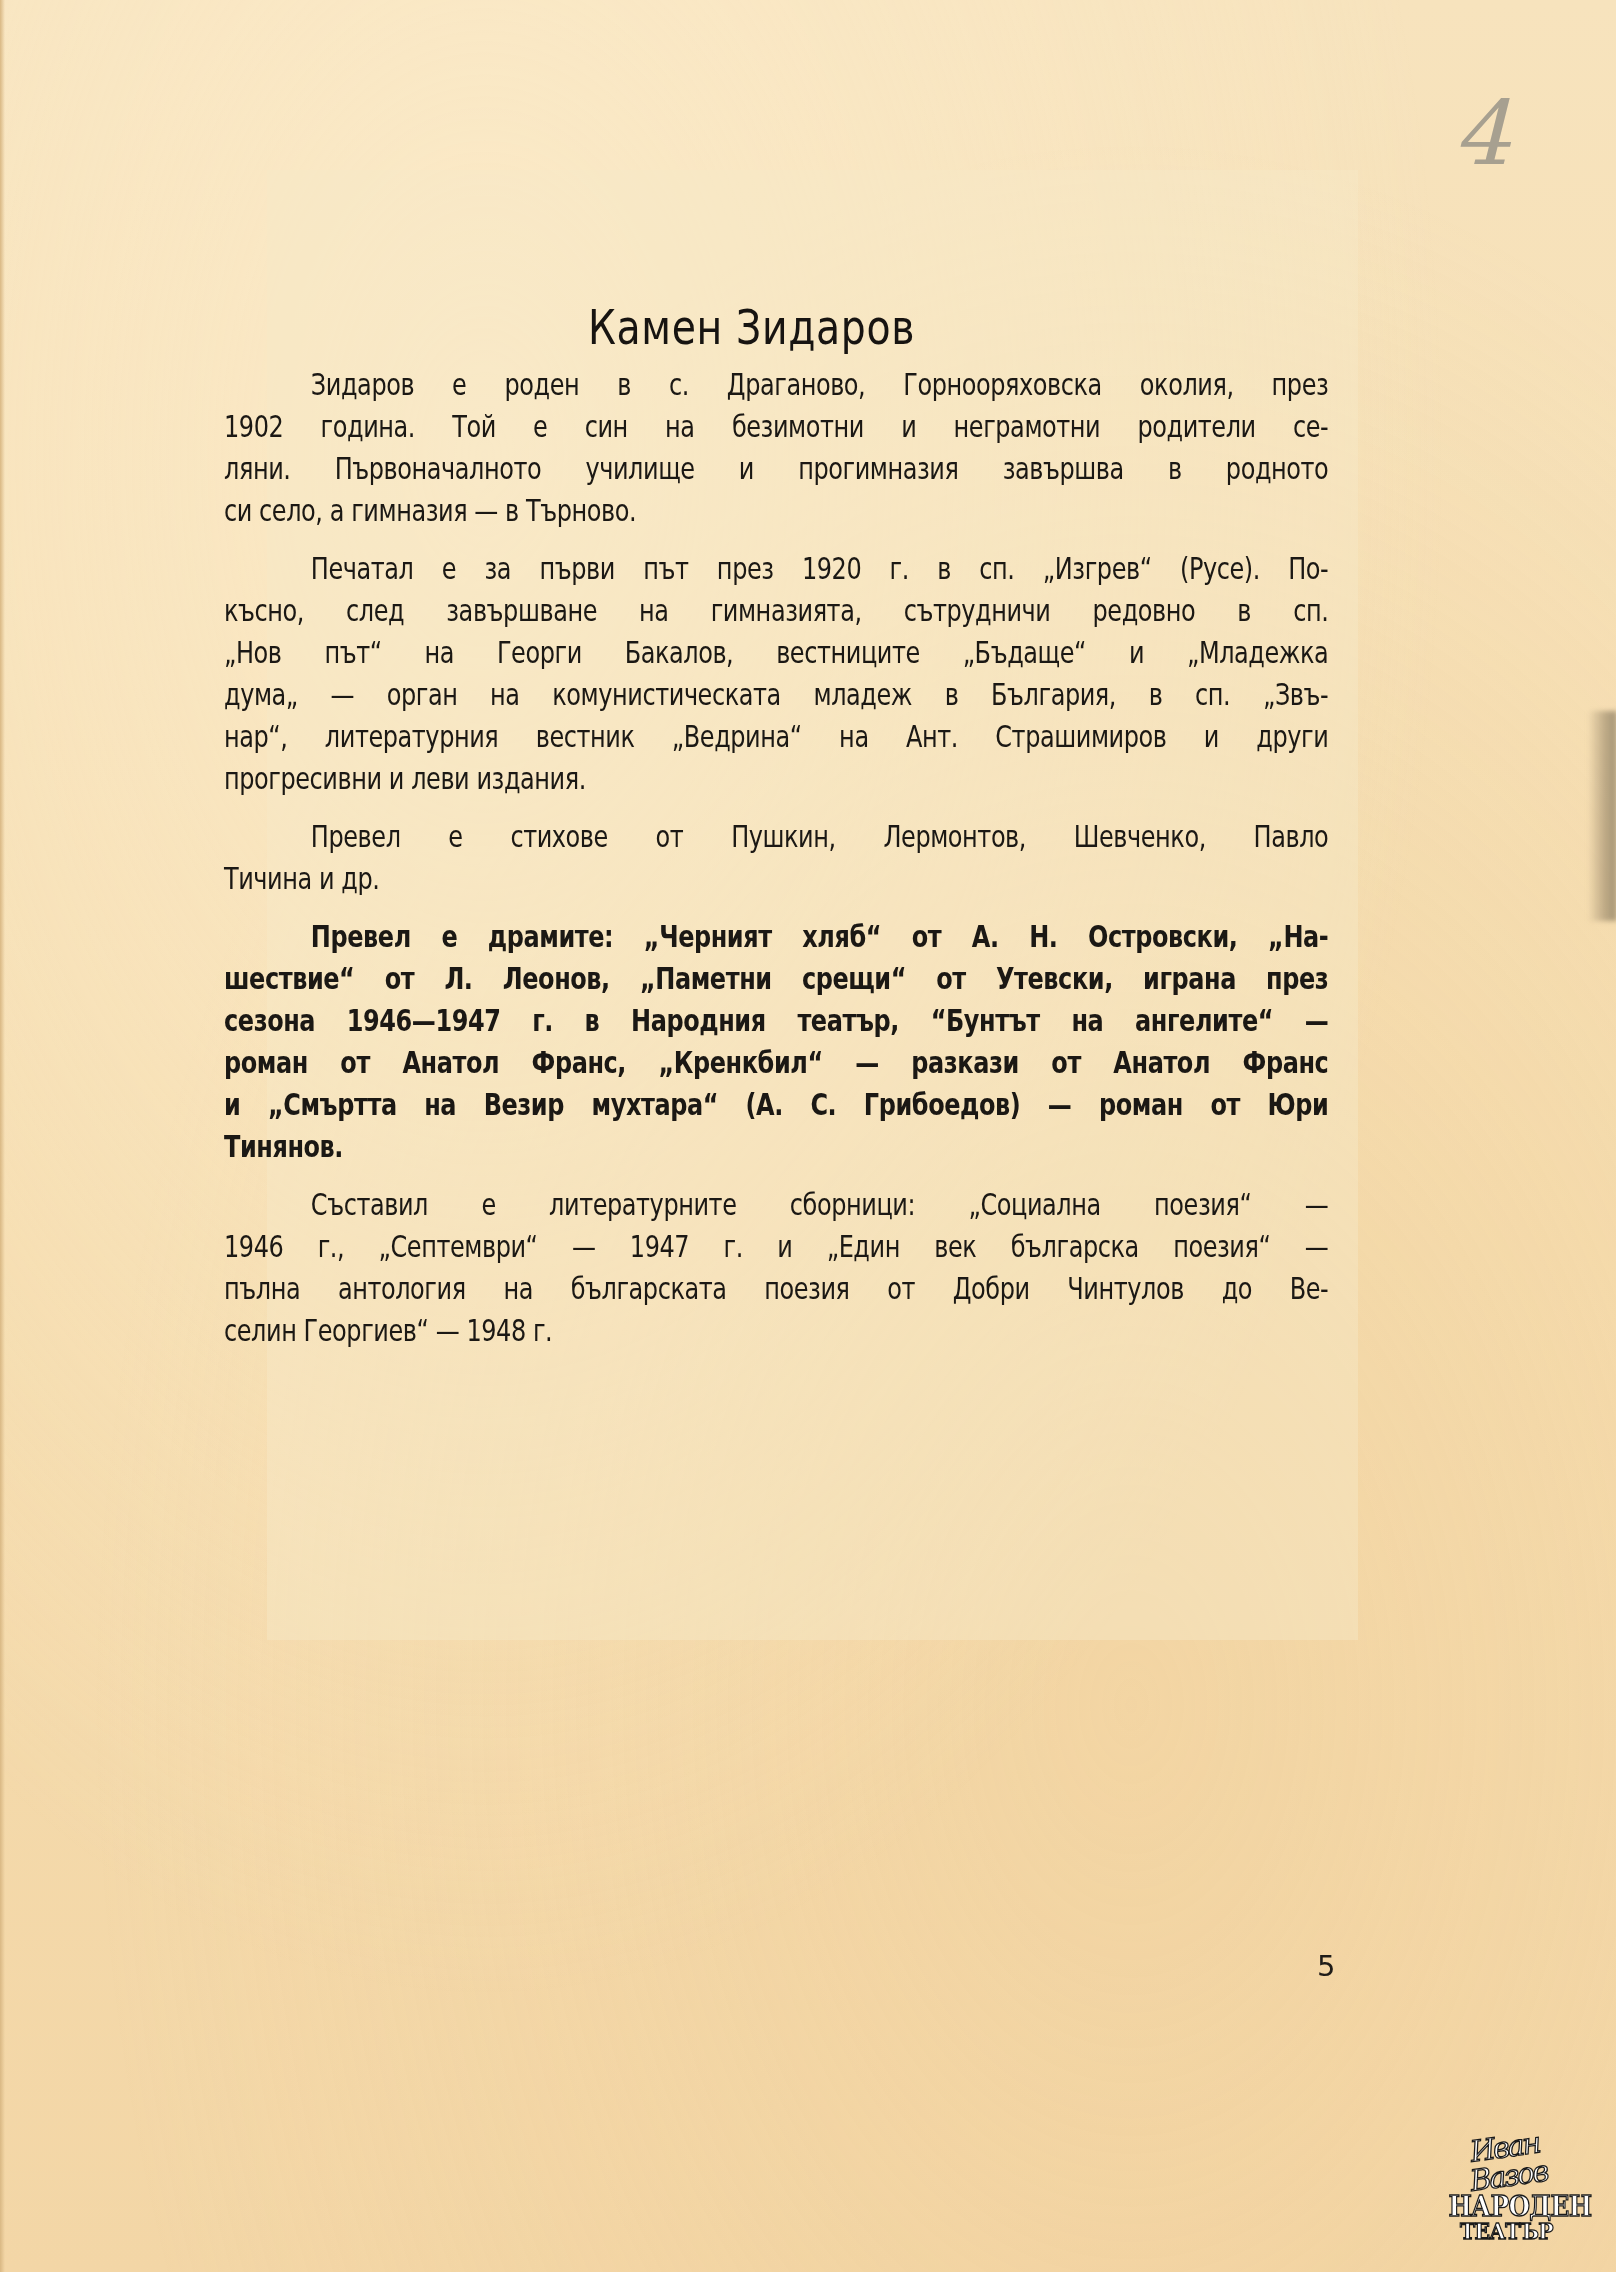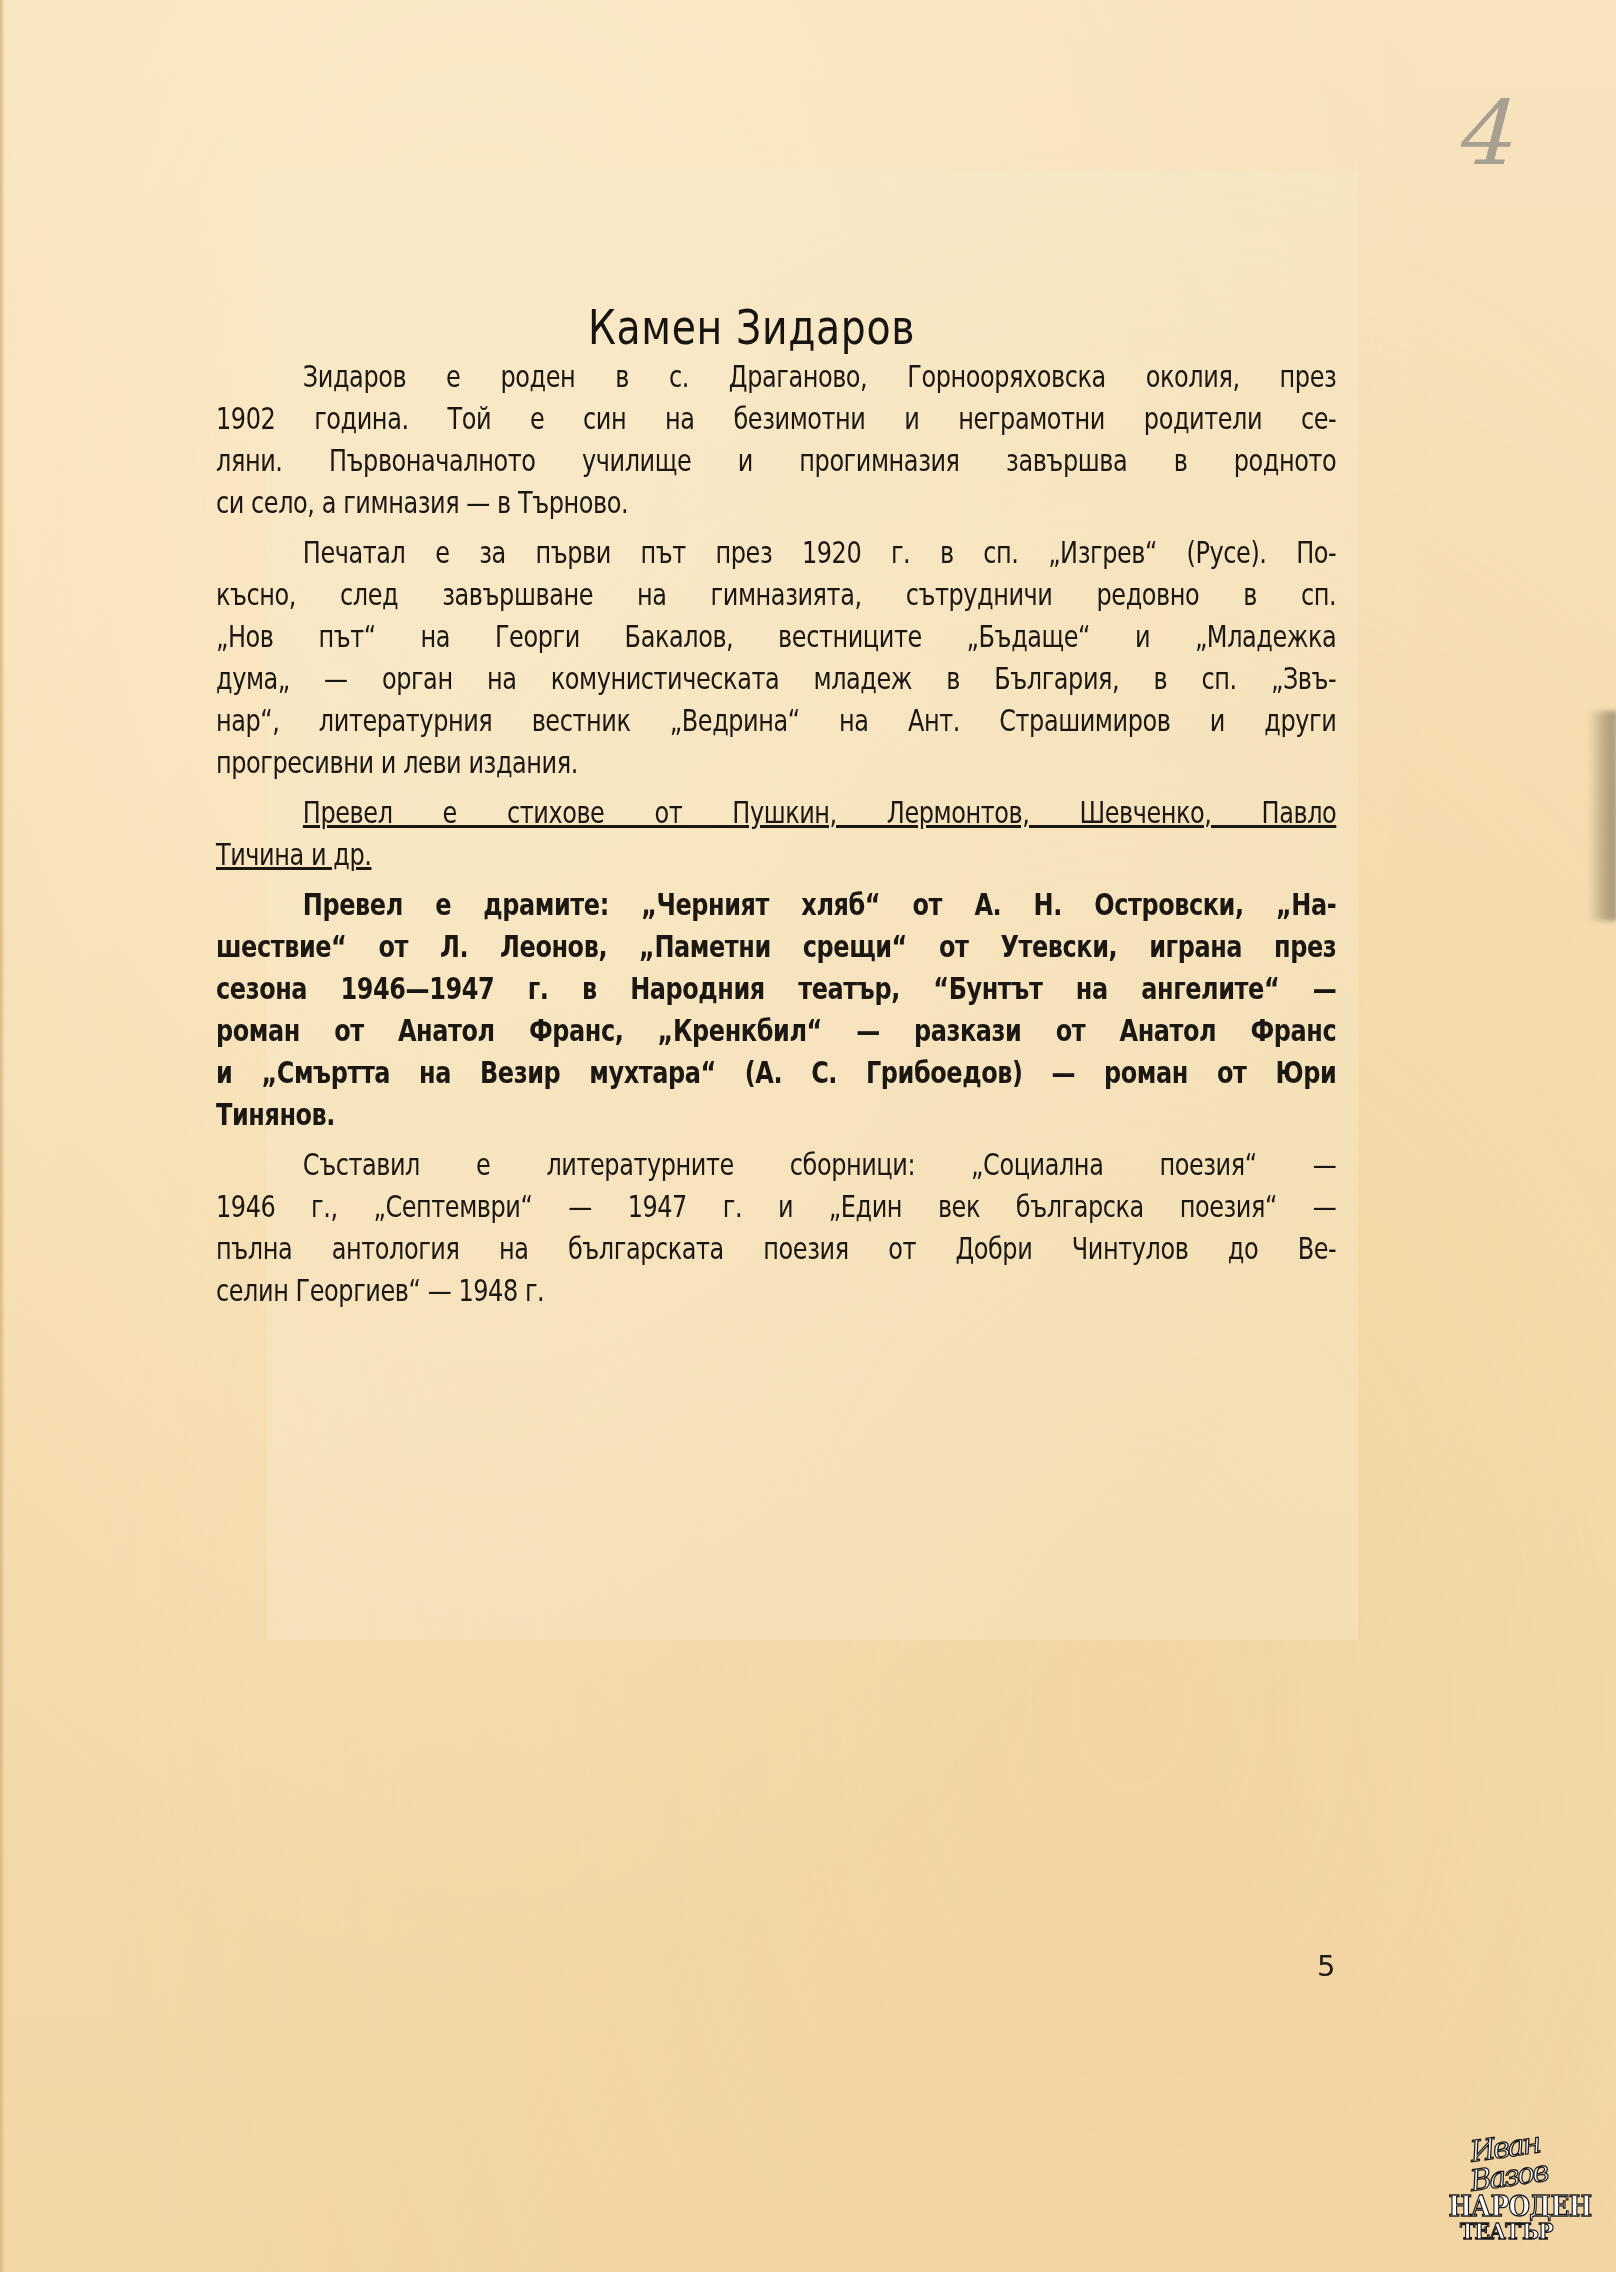--- a/index.html
+++ b/index.html
@@ -77,21 +77,21 @@
       position: absolute;
       top: 347px;
       left: 208px;
       width: 1139px;
       font-family: "DejaVu Sans Condensed", "DejaVu Sans", sans-serif;
       font-size: 31px;
       line-height: 42px;
       color: #1b1814;
     }
     .para {
-      margin: 8px;
+      margin: 16px;
       text-align: justify;
       text-indent: 87px;
     }
     .line {
       display: block;
       text-align: justify;
       text-align-last: justify;
       white-space: nowrap;
       overflow: visible;
       letter-spacing: -0.5px;
@@ -163,21 +163,21 @@
       <span class="line last">си село, а гимназия — в Търново.</span>
     </div>
   <div class="para" style="text-indent: 0px;">
       <span class="line indent">Печатал е за първи път през 1920 г. в сп. „Изгрев“ (Русе). По-</span>
       <span class="line">късно, след завършване на гимназията, сътрудничи редовно в сп.</span>
       <span class="line">„Нов път“ на Георги Бакалов, вестниците „Бъдаще“ и „Младежка</span>
       <span class="line">дума„ — орган на комунистическата младеж в България, в сп. „Звъ-</span>
       <span class="line">нар“, литературния вестник „Ведрина“ на Ант. Страшимиров и други</span>
       <span class="line last">прогресивни и леви издания.</span>
     </div>
-  <div class="para" style="text-indent: 0px; text-decoration: underline;">
+  <div class="para" style="text-indent: 0px;">
       <span class="line indent">Превел е стихове от Пушкин, Лермонтов, Шевченко, Павло</span>
       <span class="line last">Тичина и др.</span>
     </div>
   <div class="para" style="text-indent: 0px; font-weight: bold;">
       <span class="line indent">Превел е драмите: „Черният хляб“ от А. Н. Островски, „На-</span>
       <span class="line">шествие“ от Л. Леонов, „Паметни срещи“ от Утевски, играна през</span>
       <span class="line">сезона 1946—1947 г. в Народния театър, “Бунтът на ангелите“ —</span>
       <span class="line">роман от Анатол Франс, „Кренкбил“ — разкази от Анатол Франс</span>
       <span class="line">и „Смъртта на Везир мухтара“ (А. С. Грибоедов) — роман от Юри</span>
       <span class="line last">Тинянов.</span>

